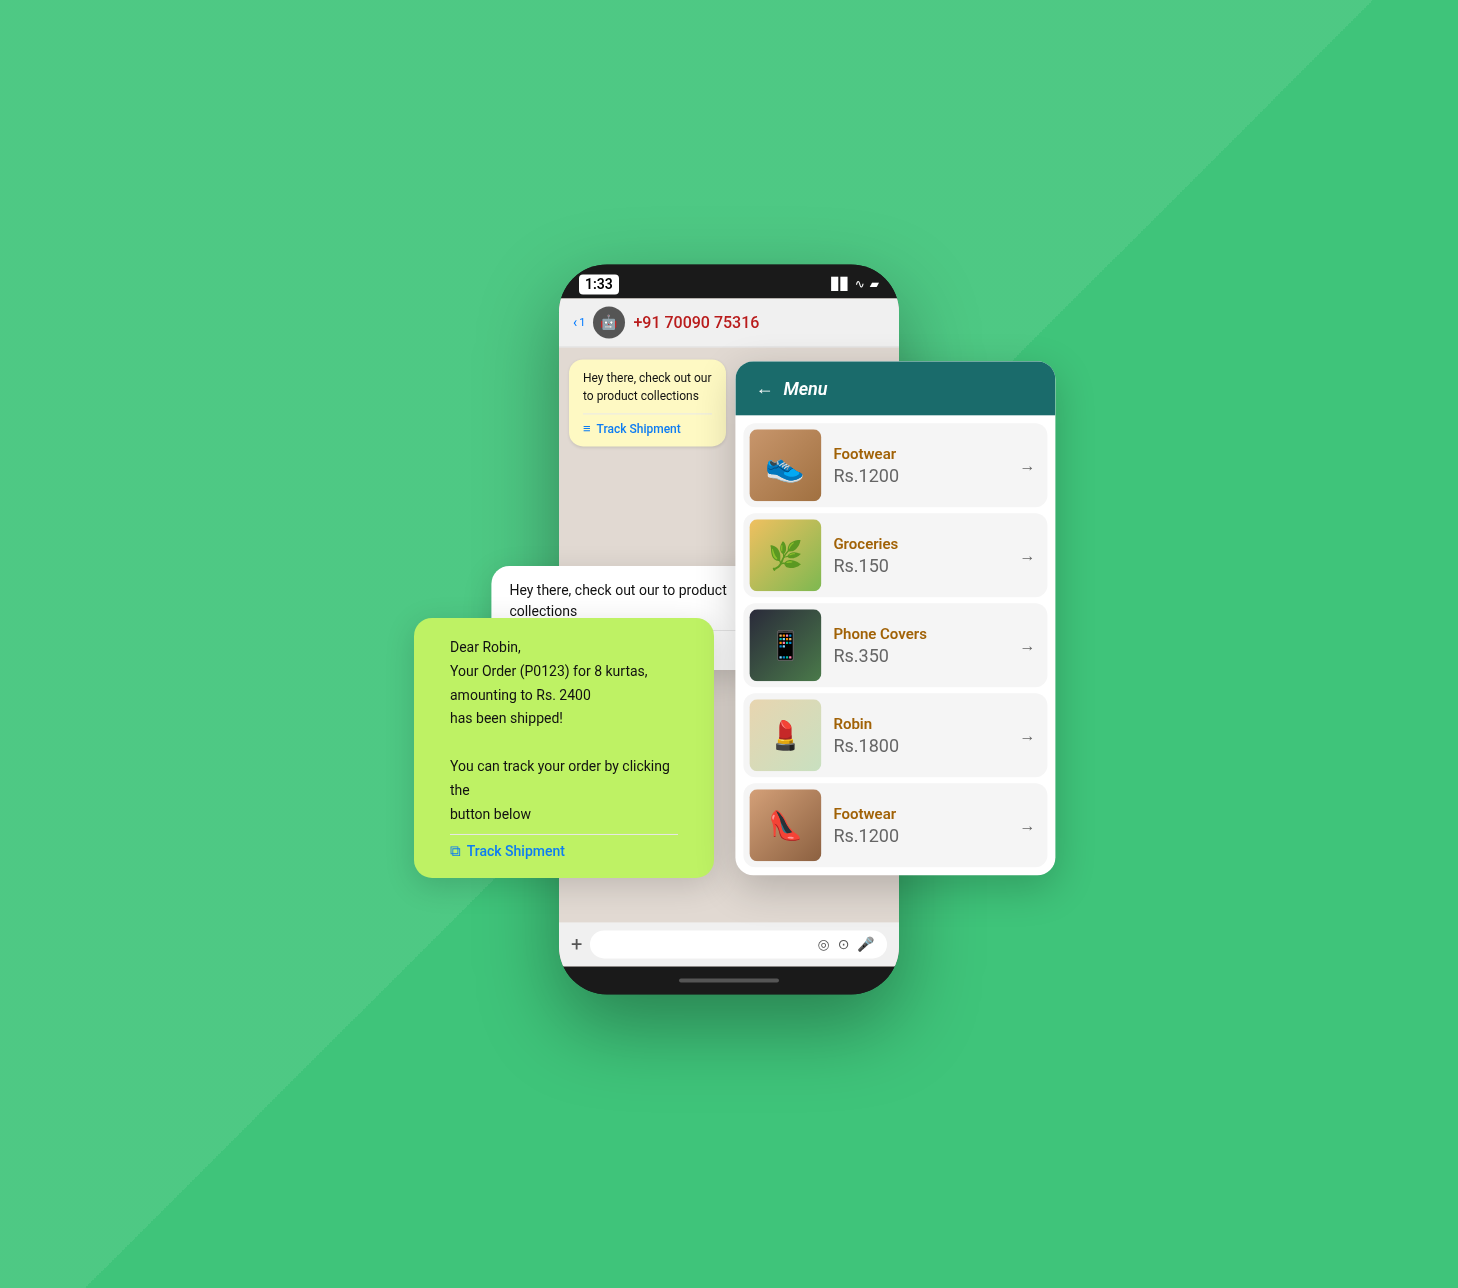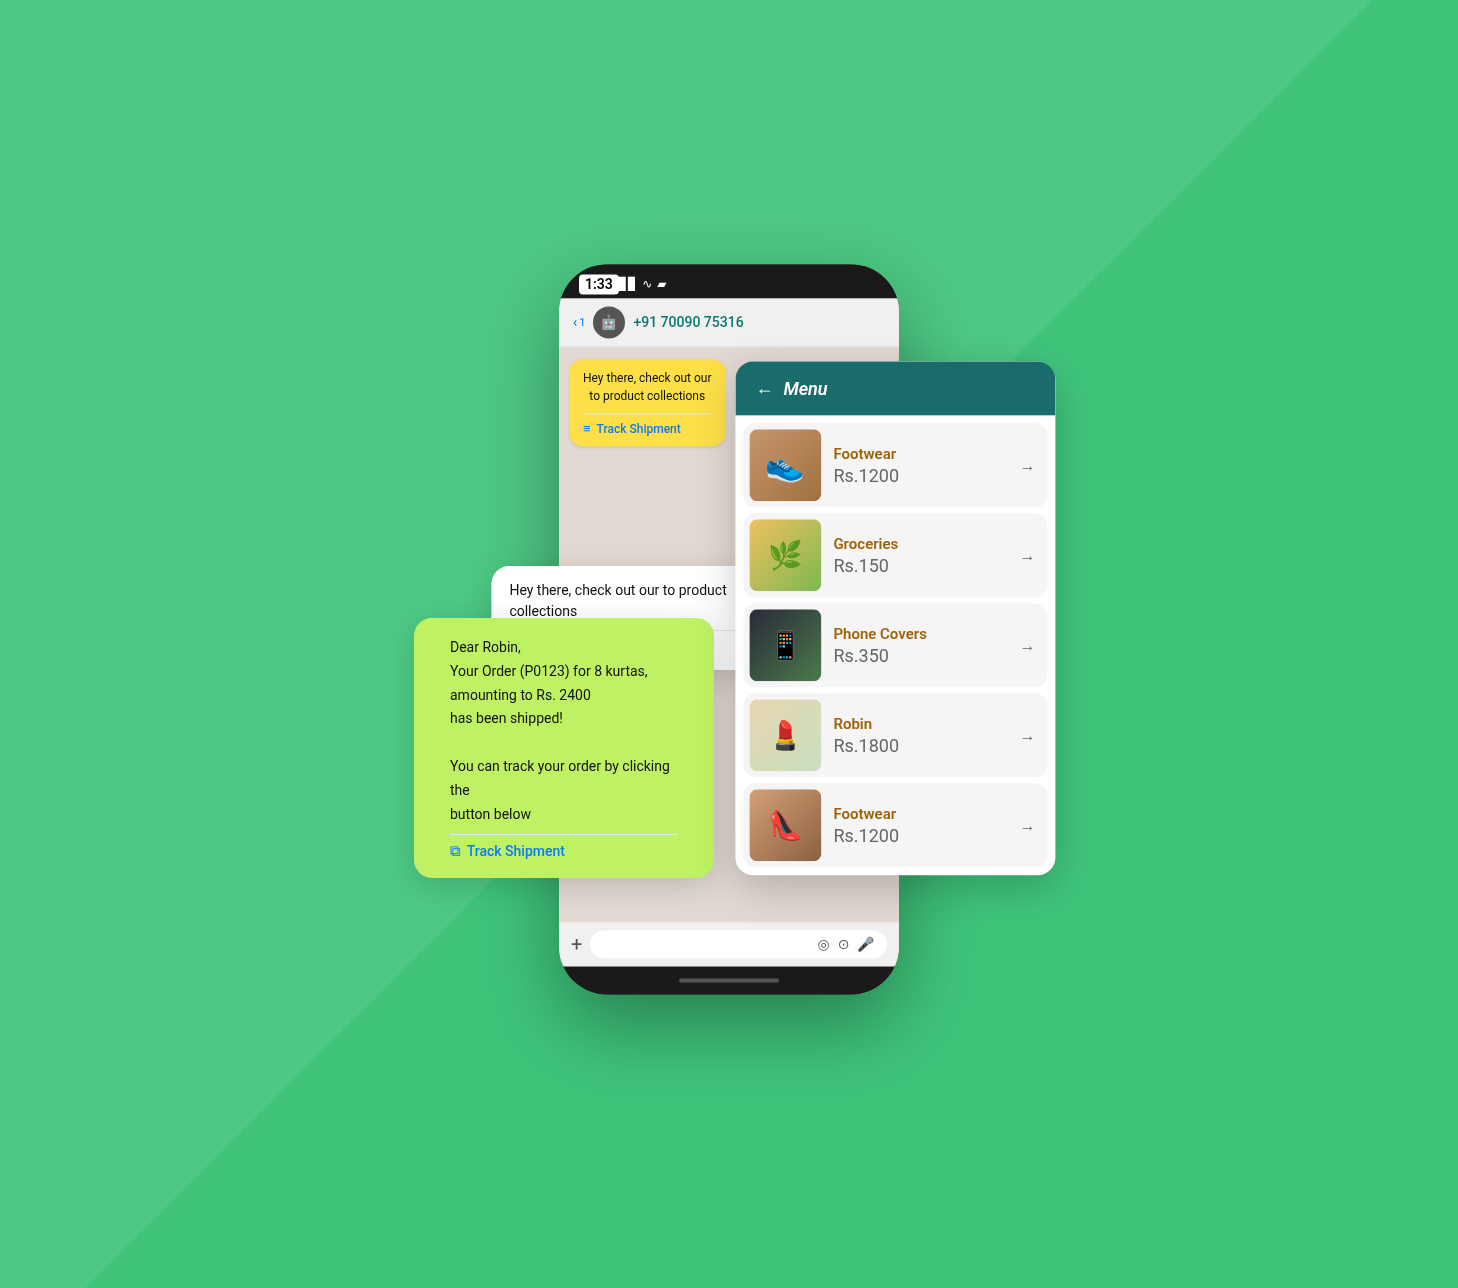--- a/index.html
+++ b/index.html
@@ -48,20 +48,21 @@
       overflow: hidden;
       display: flex;
       flex-direction: column;
     }
 
     .phone-notch-area {
       background: #1a1a1a;
       padding: 10px 20px 4px;
       display: flex;
       align-items: center;
+      justify-content: space-between;
       flex-shrink: 0;
     }
 
     .phone-time {
       font-size: 14px;
       font-weight: 600;
       color: #000;
       background: #fff;
       padding: 2px 6px;
       border-radius: 4px;
@@ -120,46 +121,45 @@
       background: #555;
       border-radius: 50%;
       display: flex;
       align-items: center;
       justify-content: center;
       font-size: 14px;
       color: #fff;
     }
 
     .chat-contact {
-      font-size: 14px;
+      font-size: 16px;
       font-weight: 500;
-      color: #0f766e;
+      color: #b91c1c;
     }
 
     
     .chat-messages {
       flex: 1;
       padding: 12px 10px;
       display: flex;
       flex-direction: column;
       gap: 10px;
       z-index: 1;
       overflow: hidden;
     }
 
     
     .chat-bubble {
-      background: #fde047;
+      background: #fef9c3;
       border-radius: 14px;
       padding: 10px 14px;
       max-width: 88%;
       align-self: flex-start;
       box-shadow: 0 1px 3px rgba(0,0,0,0.1);
       position: relative;
-      text-align: center;
     }
 
     .bubble-text {
       font-size: 12px;
       color: #111;
       line-height: 1.5;
       margin-bottom: 8px;
     }
 
     .bubble-action {

